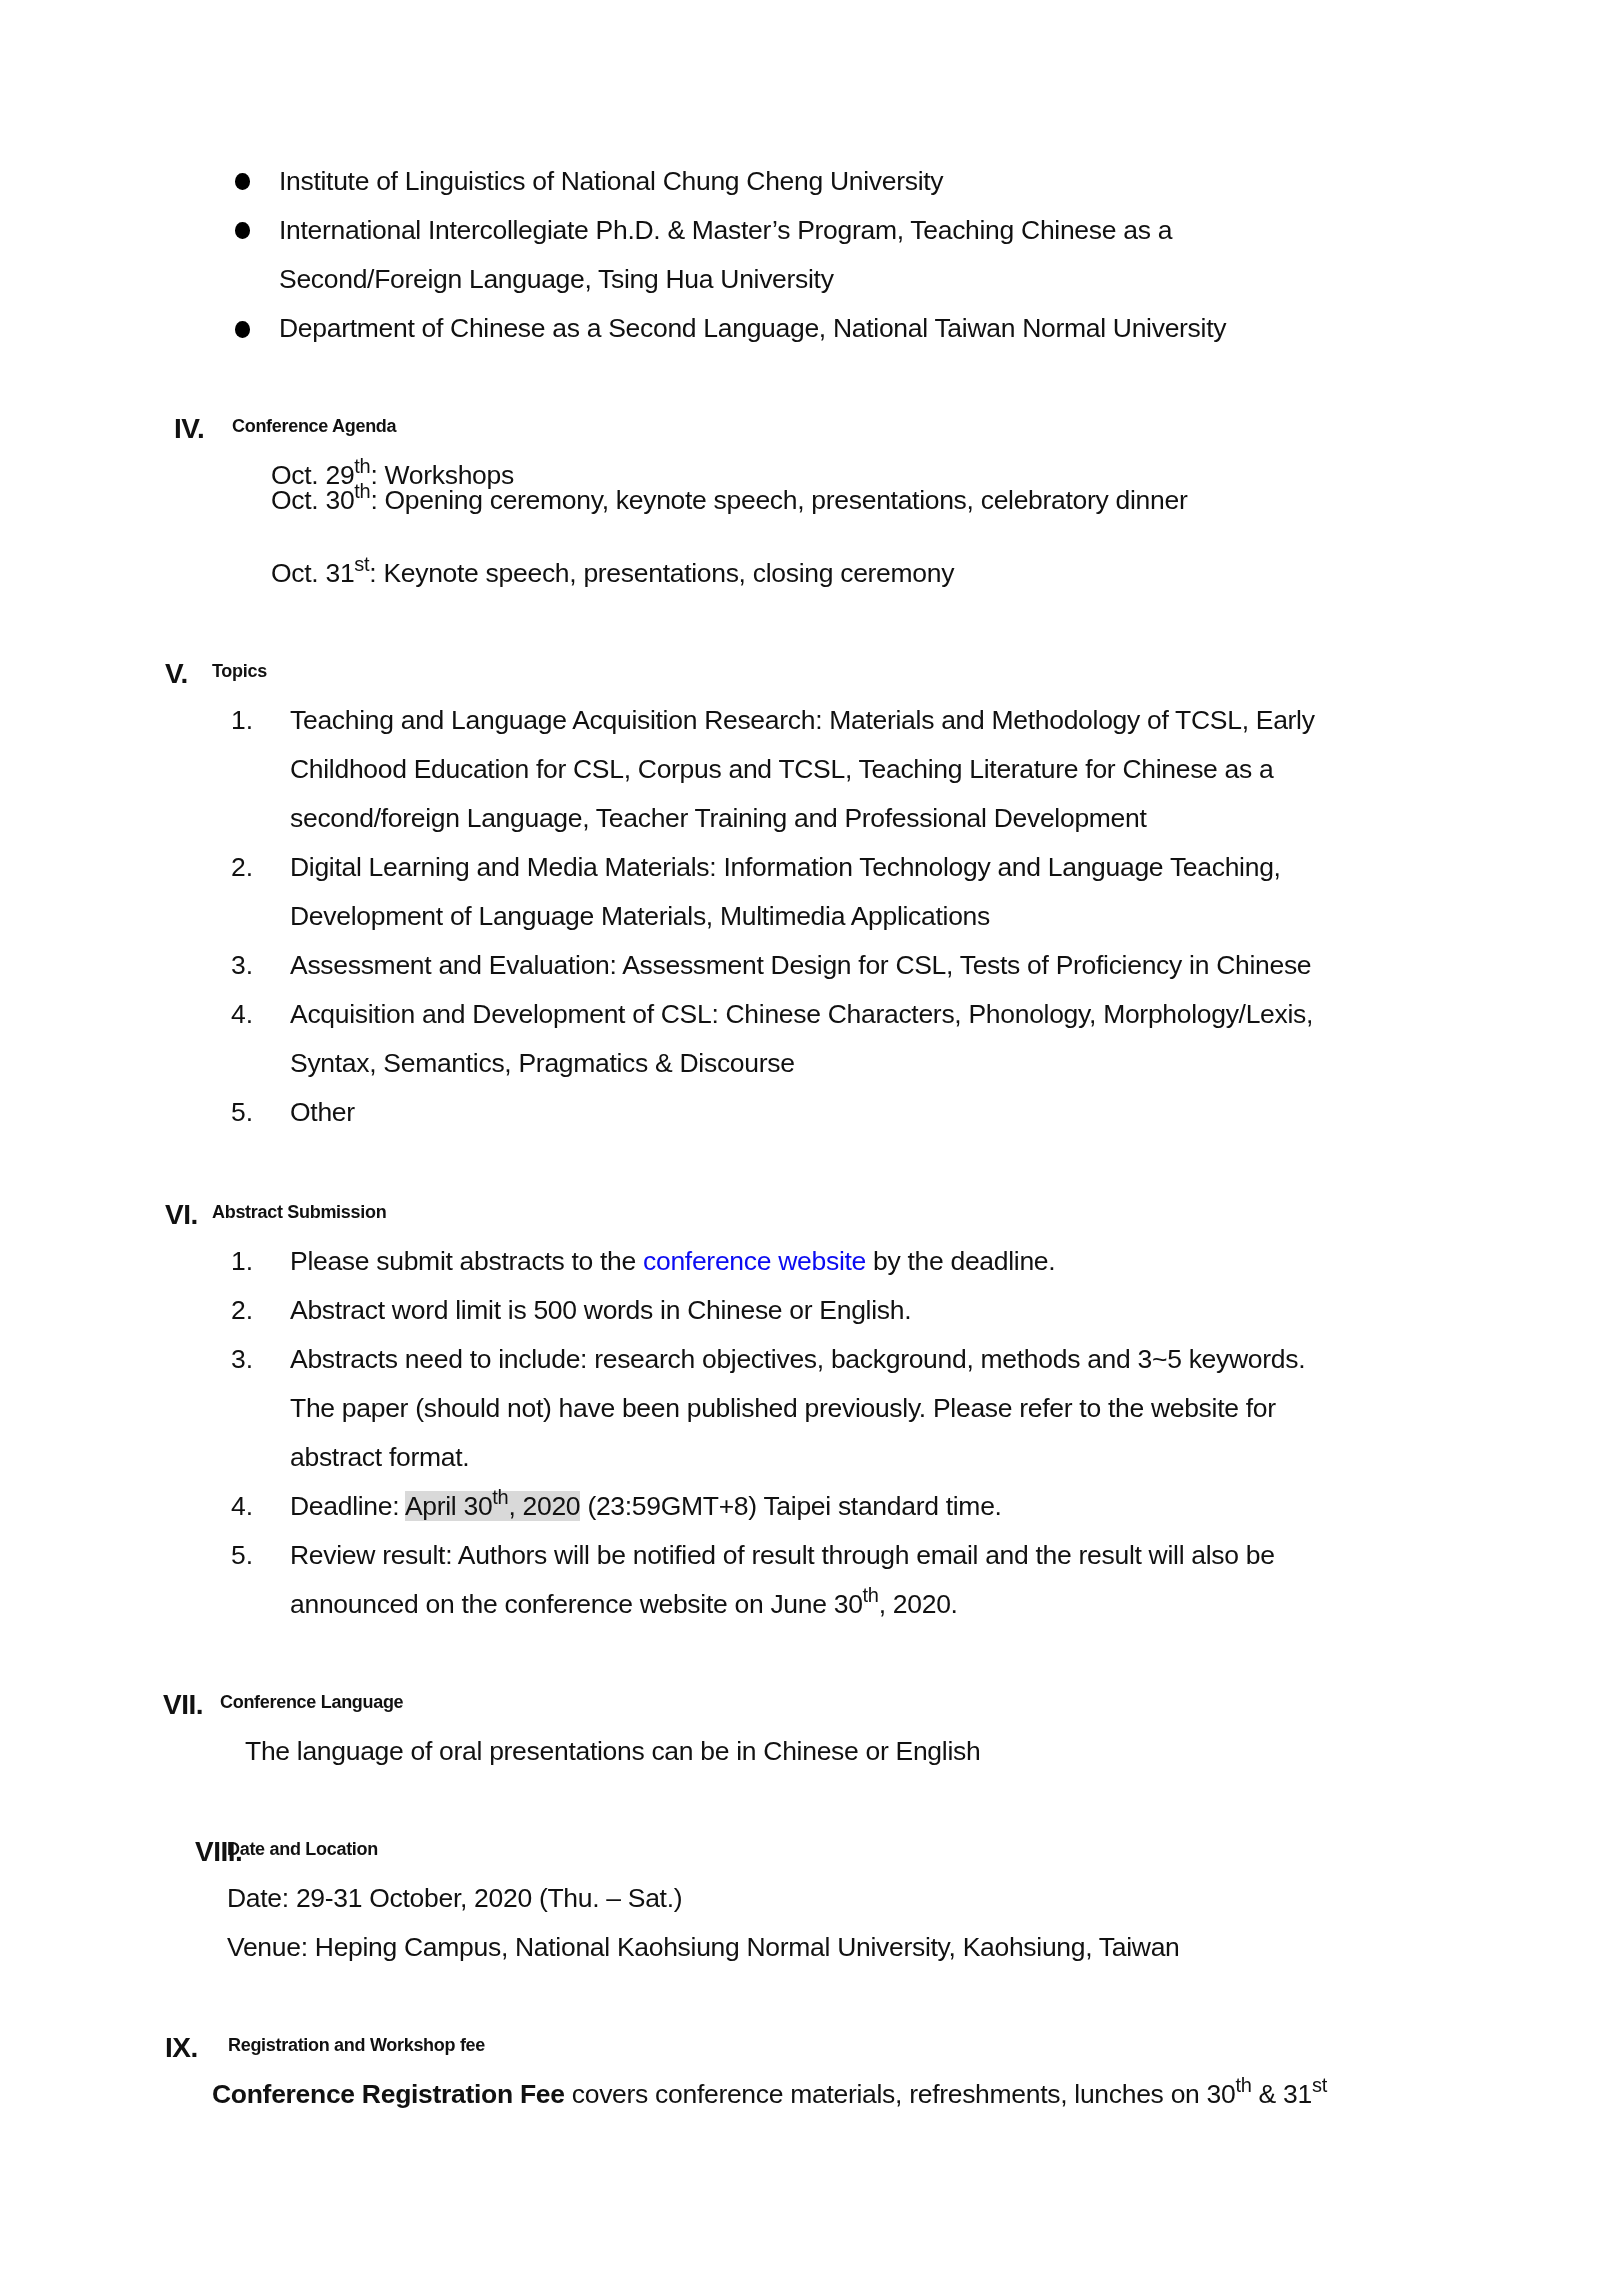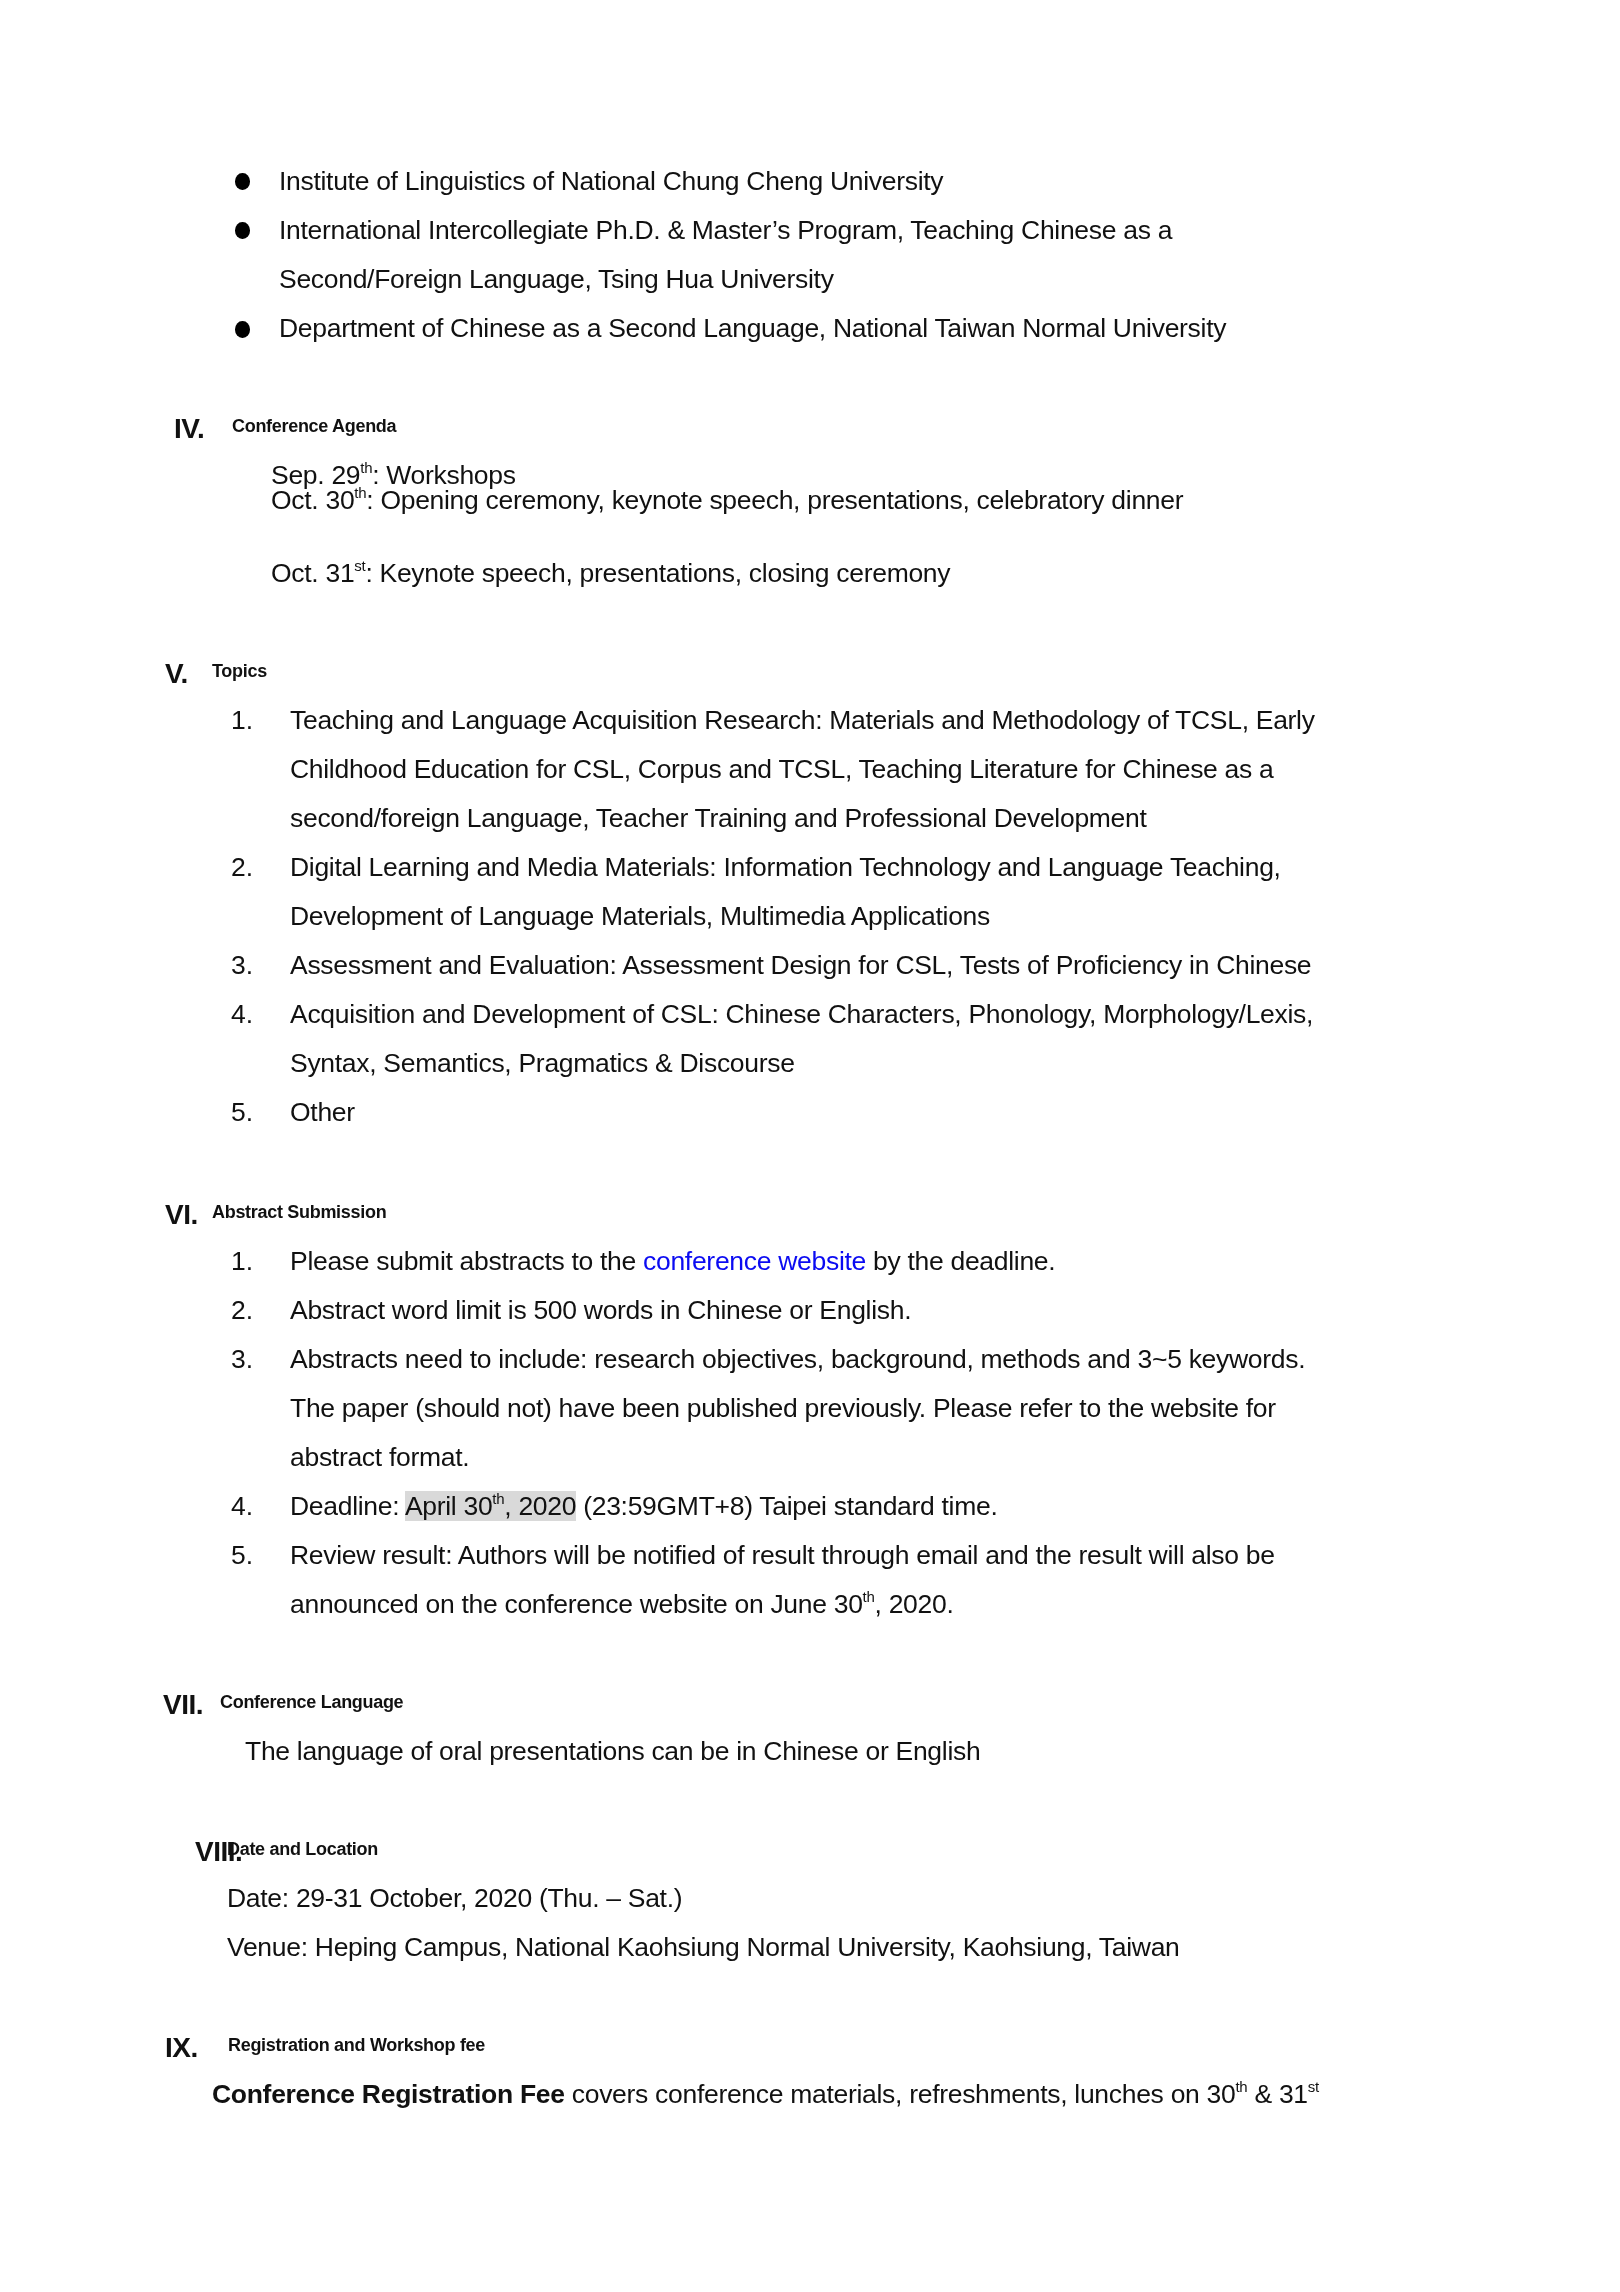--- a/index.html
+++ b/index.html
@@ -4,21 +4,21 @@
 <style>
   html, body { margin: 0; padding: 0; background: #ffffff; }
   body { width: 1620px; height: 2293px; position: relative; overflow: hidden;
          font-family: "Liberation Sans", "DejaVu Sans", sans-serif; color: #111; }
   .line { position: absolute; white-space: nowrap; font-size: 26.5px; line-height: 33px; letter-spacing: -0.3px; }
   .bold { font-weight: bold; }
   .roman { position: absolute; white-space: nowrap; font-size: 28px; line-height: 33px; font-weight: bold; letter-spacing: -0.5px; }
   .head { position: absolute; white-space: nowrap; font-size: 18px; line-height: 33px; font-weight: bold; letter-spacing: -0.3px; }
   .num { position: absolute; white-space: nowrap; font-size: 26.5px; line-height: 33px; }
   .bullet { position: absolute; width: 14.7px; height: 16.7px; border-radius: 50%; background: #000; }
-  sup { font-size: 15px; line-height: 0; vertical-align: 10.8px; }
+  sup { font-size: 20px; line-height: 0; vertical-align: 10.8px; }
   .link { color: #0b0bf2; }
   .hl { background: #d9d9d9; }
 </style>
 </head>
 <body>
 
 <div>
   <div class="bullet" style="left:235px; top:173px;"></div>
   <div class="line" style="left:279px; top:165px;">Institute of Linguistics of National Chung Cheng University</div>
 
@@ -27,21 +27,21 @@
   <div class="line" style="left:279px; top:263px;">Second/Foreign Language, Tsing Hua University</div>
 
   <div class="bullet" style="left:235px; top:321px;"></div>
   <div class="line" style="left:279px; top:312px;">Department of Chinese as a Second Language, National Taiwan Normal University</div>
 </div>
 
 <div>
   <div class="roman" style="left:174px; top:412px;">IV.</div>
   <div class="head" style="left:232px; top:410px;">Conference Agenda</div>
 
-  <div class="line" style="left:271px; top:459px;"><span>Sep. 29</span><sup>th</sup><span>: Workshops</span></div>
+  <div class="line" style="left:271px; top:459px;"><span>Oct. 29</span><sup>th</sup><span>: Workshops</span></div>
   <div class="line" style="left:271px; top:484px;"><span>Oct. 30</span><sup>th</sup><span>: Opening ceremony, keynote speech, presentations, celebratory dinner</span></div>
   <div class="line" style="left:271px; top:557px;"><span>Oct. 31</span><sup>st</sup><span>: Keynote speech, presentations, closing ceremony</span></div>
 </div>
 
 <div>
   <div class="roman" style="left:165px; top:657px;">V.</div>
   <div class="head" style="left:212px; top:655px;">Topics</div>
 
   <div class="num" style="left:231px; top:704px;">1.</div>
   <div class="line" style="left:290px; top:704px;">Teaching and Language Acquisition Research: Materials and Methodology of TCSL, Early</div>

